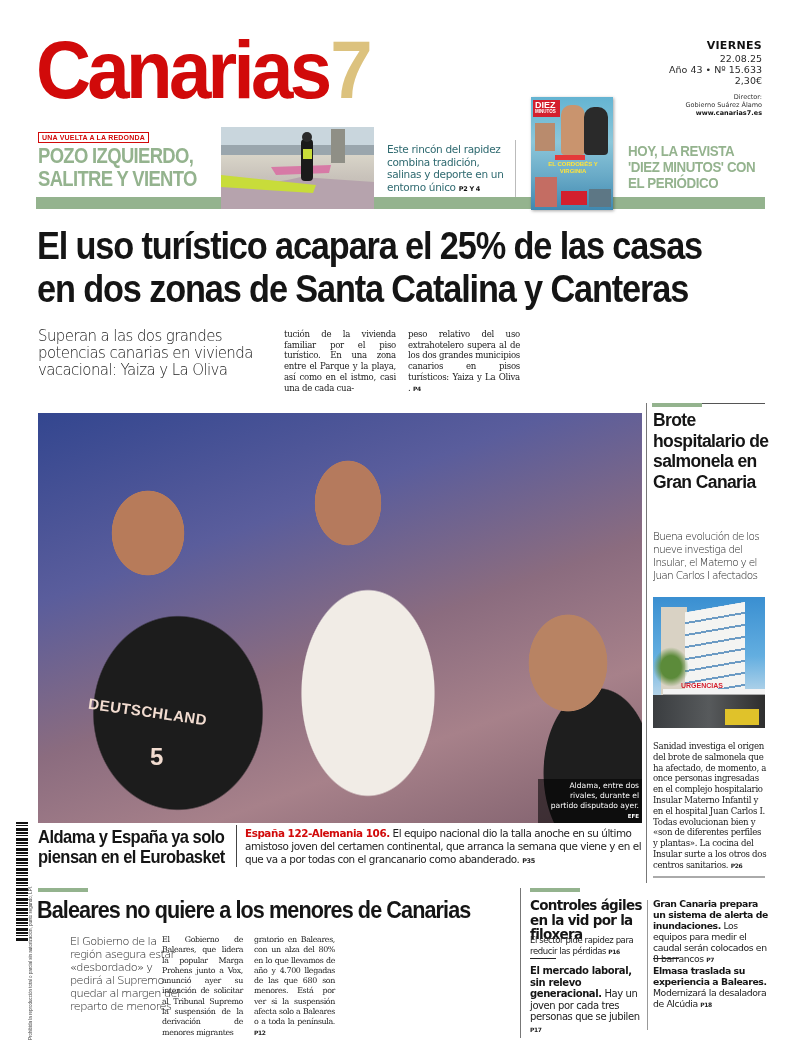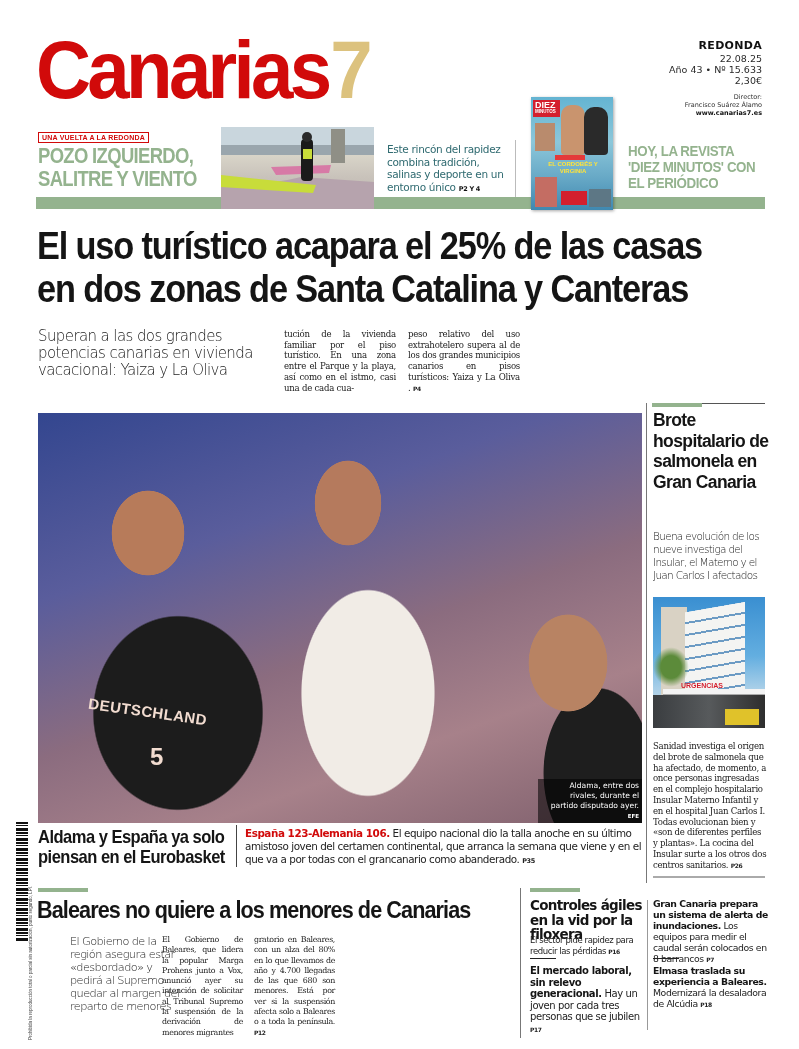--- a/index.html
+++ b/index.html
@@ -116,28 +116,28 @@
     background: repeating-linear-gradient(180deg, #111 0 2px, #fff 2px 3px, #111 3px 4px, #fff 4px 6px, #111 6px 9px, #fff 9px 10px); }
   .legal { left: 28px; top: 905px; width: 8px; height: 140px; }
   .legal span { position: absolute; left: 0; top: 0; white-space: nowrap; font-size: 4.5px; color: #444; transform: rotate(-90deg) translate(-135px, 0); transform-origin: left top; }
 </style>
 </head>
 <body>
 
 <div class="abs logo"><span>Canarias</span><span class="seven">7</span></div>
 
 <div class="abs issue">
-  <div class="day">REDONDA</div>
+  <div class="day">VIERNES</div>
   <div>22.08.25</div>
   <div>Año 43 • Nº 15.633</div>
   <div>2,30€</div>
 </div>
 <div class="abs director">
   <div>Director:</div>
-  <div>Francisco Suárez Álamo</div>
+  <div>Gobierno Suárez Álamo</div>
   <div class="web">www.canarias7.es</div>
 </div>
 
 <div class="abs band"></div>
 <div class="abs kicker">UNA VUELTA A LA REDONDA</div>
 <div class="abs teaser-title">
   <div>POZO IZQUIERDO,</div>
   <div>SALITRE Y VIENTO</div>
 </div>
 <div class="abs teaser-photo">
@@ -187,21 +187,21 @@
   <div class="hero-jersey">DEUTSCHLAND</div>
   <div class="hero-num">5</div>
   <div class="abs hero-caption"><span>Aldama, entre dos rivales, durante el partido disputado ayer.</span> <span class="credit">EFE</span></div>
 </div>
 
 <div class="abs sport-title">
   <div>Aldama y España ya solo</div>
   <div>piensan en el Eurobasket</div>
 </div>
 <div class="abs sport-vline"></div>
-<div class="abs sport-text"><span class="lead">España 123-Alemania 106.</span> <span>El equipo nacional dio la talla anoche en su último amistoso joven del certamen continental, que arranca la semana que viene y en el que va a por todas con el grancanario como abanderado.</span> <span class="pg">P35</span></div>
+<div class="abs sport-text"><span class="lead">España 122-Alemania 106.</span> <span>El equipo nacional dio la talla anoche en su último amistoso joven del certamen continental, que arranca la semana que viene y en el que va a por todas con el grancanario como abanderado.</span> <span class="pg">P35</span></div>
 
 <div class="abs side-vline"></div>
 <div class="abs side-accent"></div>
 <div class="abs side-rule"></div>
 <div class="abs side-title">Brote hospitalario de salmonela en Gran Canaria</div>
 <div class="abs side-sub">Buena evolución de los nueve investiga del Insular, el Materno y el Juan Carlos I afectados</div>
 <div class="abs side-photo">
   <div class="building2"></div>
   <div class="building"></div>
   <div class="palm"></div>

